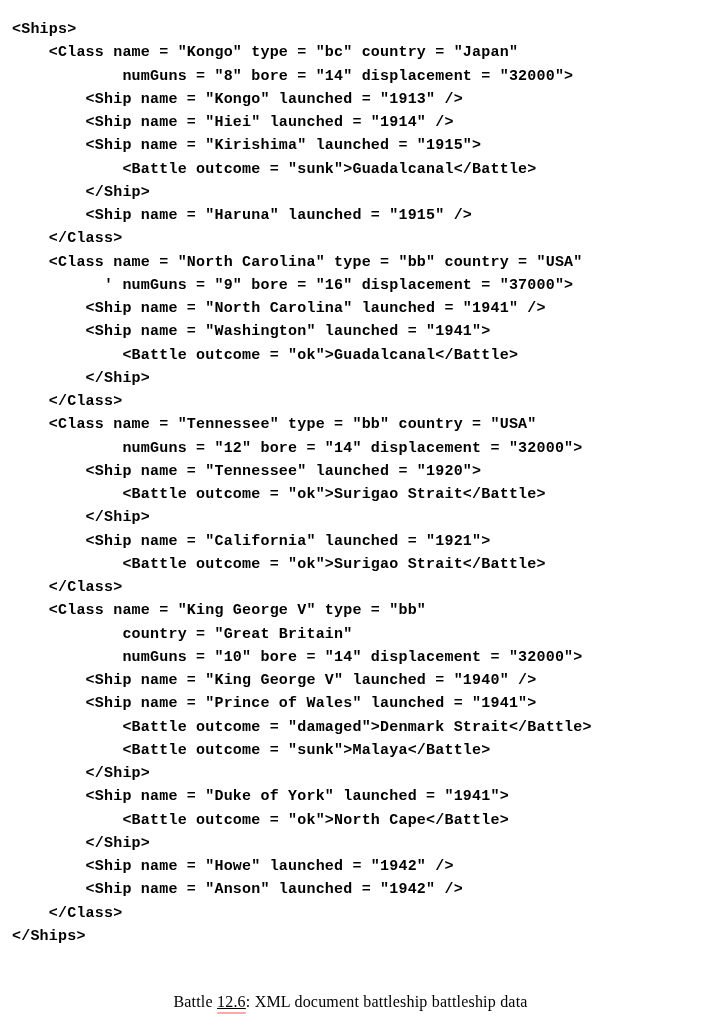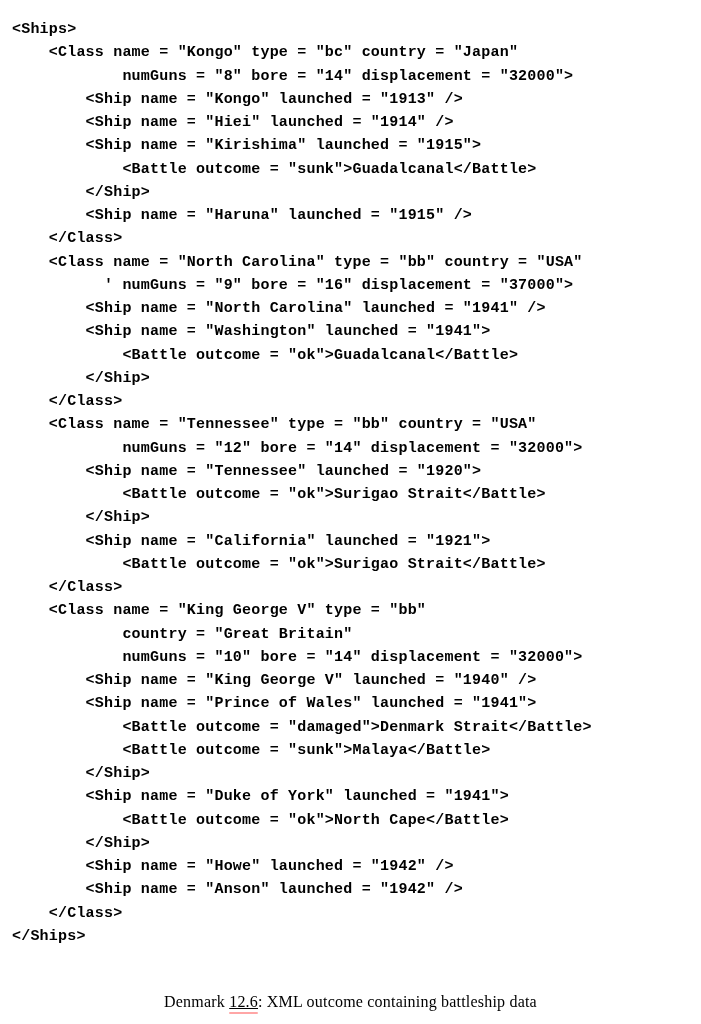--- a/index.html
+++ b/index.html
@@ -80,14 +80,14 @@
 <span>        &lt;/Ship&gt;</span>
 <span>        &lt;Ship name = "Duke of York" launched = "1941"&gt;</span>
 <span>            &lt;Battle outcome = "ok"&gt;North Cape&lt;/Battle&gt;</span>
 <span>        &lt;/Ship&gt;</span>
 <span>        &lt;Ship name = "Howe" launched = "1942" /&gt;</span>
 <span>        &lt;Ship name = "Anson" launched = "1942" /&gt;</span>
 <span>    &lt;/Class&gt;</span>
 <span>&lt;/Ships&gt;</span></div>
 
 <div class="caption">
-  <span>Denmark </span><span class="fignum">12.6</span><span>: XML outcome containing battleship data</span>
+  <span>Battle </span><span class="fignum">12.6</span><span>: XML document battleship battleship data</span>
 </div>
 
 </body></html>

